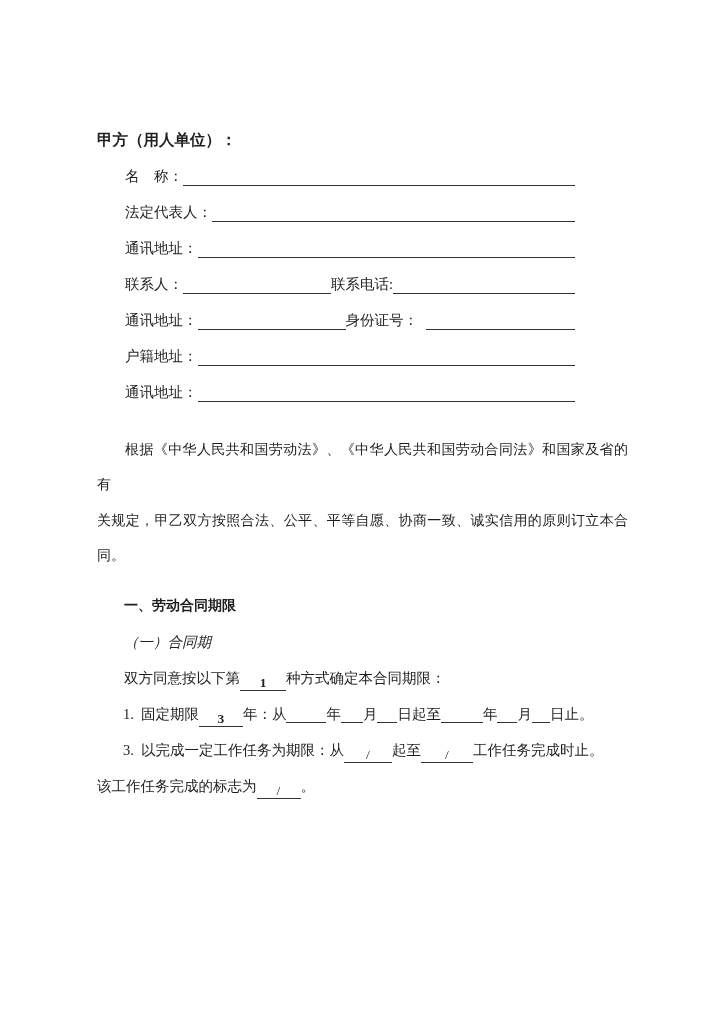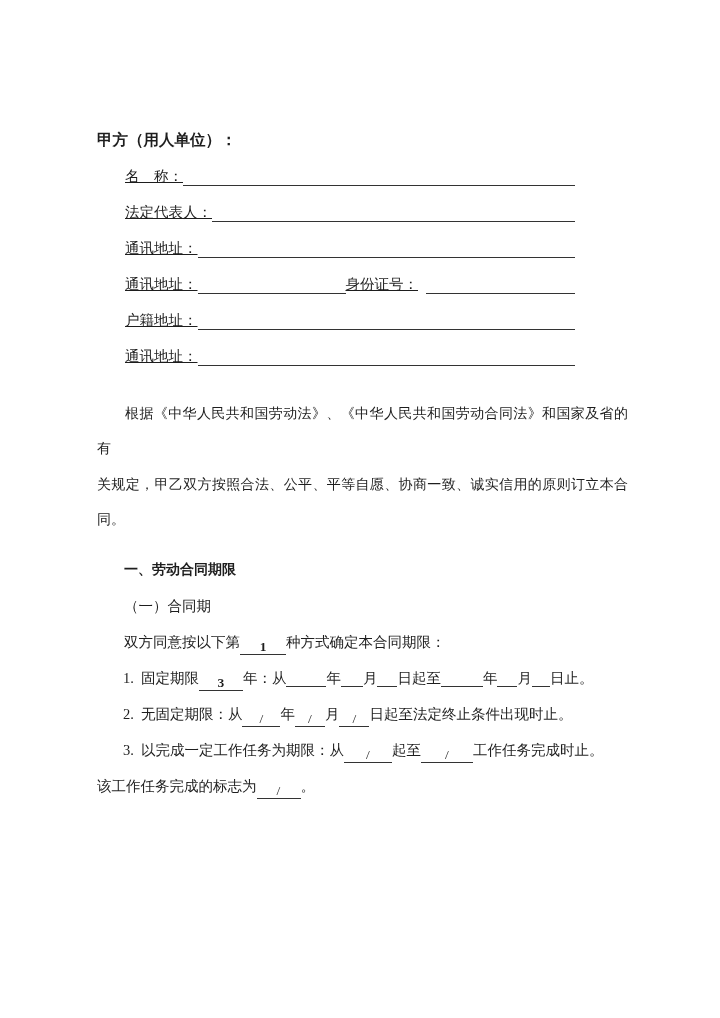--- a/index.html
+++ b/index.html
@@ -11,33 +11,33 @@
     color:#1e1e1e;
     overflow:hidden;
   }
   .content { position:absolute; left:97px; top:122px; width:531px; }
 
   
   .hrow { height:36px; line-height:36px; font-size:15.5px; font-weight:bold; }
 
   
   .frow { height:36px; display:flex; padding-left:28px; padding-right:53px; font-size:14.5px; }
-  .frow .lbl { line-height:36px; white-space:pre; flex:0 0 auto;text-decoration:underline; }
+  .frow .lbl { line-height:36px; white-space:pre; flex:0 0 auto; }
   .fill { flex:1 1 auto; align-self:flex-end; margin-bottom:8px; border-bottom:1.4px solid #333; min-width:10px; }
   .fill.fixed { flex:0 0 148px; }
   .fill.gap { margin-left:8px; }
 
   
   .para { margin-top:22px; font-size:14px; line-height:35.4px; }
   .para .ln { text-align:justify; text-align-last:justify; }
   .para .ln.first { text-indent:28px; }
   .para .ln.last { text-align:last left; text-align-last:left; }
 
   .sec-h { margin-top:14px; height:36px; line-height:36px; padding-left:27px; font-size:14px; font-weight:bold; }
-  .sub-h { height:36px; line-height:36px; padding-left:27px; font-size:14.5px; }
+  .sub-h { height:36px; line-height:36px; padding-left:27px; font-size:14.5px;font-style:italic; }
   .irow  { height:36px; line-height:36px; padding-left:26px; font-size:14.5px; white-space:nowrap; }
   .crow  { height:36px; line-height:36px; font-size:14.5px; white-space:nowrap; }
   .irow .no { margin-right:7px; }
 
   
   .blank {
     display:inline-block;
     border-bottom:1.4px solid #333;
     height:15px; line-height:15px;
     vertical-align:-4px;
@@ -68,20 +68,26 @@
     <div class="frow">
       <span class="lbl">法定代表人：</span>
       <span class="fill"></span>
     </div>
 
     <div class="frow">
       <span class="lbl">通讯地址：</span>
       <span class="fill"></span>
     </div>
 
+    <div class="frow">
+      <span class="lbl">联系人：</span>
+      <span class="fill fixed"></span>
+      <span class="lbl">联系电话:</span>
+      <span class="fill"></span>
+    </div>
 
 
     <div class="frow">
       <span class="lbl">通讯地址：</span>
       <span class="fill fixed"></span>
       <span class="lbl">身份证号：</span>
       <span class="fill gap"></span>
     </div>
 
     <div class="frow">
@@ -105,23 +111,20 @@
     <div class="sub-h">（一）合同期</div>
 
     <div class="irow" style="padding-left:27px">
       <span>双方同意按以下第</span><span class="blank v w46">1</span><span>种方式确定本合同期限：</span>
     </div>
 
     <div class="irow">
       <span class="no">1.</span><span>固定期限</span><span class="blank v w44">3</span><span>年：从</span><span class="blank w40"></span><span>年</span><span class="blank w22"></span><span>月</span><span class="blank w20"></span><span>日起至</span><span class="blank w42"></span><span>年</span><span class="blank w20"></span><span>月</span><span class="blank w18"></span><span>日止。</span>
     </div>
 
-    <div class="irow">
-      <span class="no">2.</span><span>无固定期限：从</span><span class="blank w38">/</span><span>年</span><span class="blank w30">/</span><span>月</span><span class="blank w30">/</span><span>日起至法定终止条件出现时止。</span>
-    </div>
 
     <div class="irow">
       <span class="no">3.</span><span>以完成一定工作任务为期限：从</span><span class="blank w48">/</span><span>起至</span><span class="blank w52">/</span><span>工作任务完成时止。</span>
     </div>
 
     <div class="crow">
       <span>该工作任务完成的标志为</span><span class="blank w44">/</span><span>。</span>
     </div>
 
   </div>

